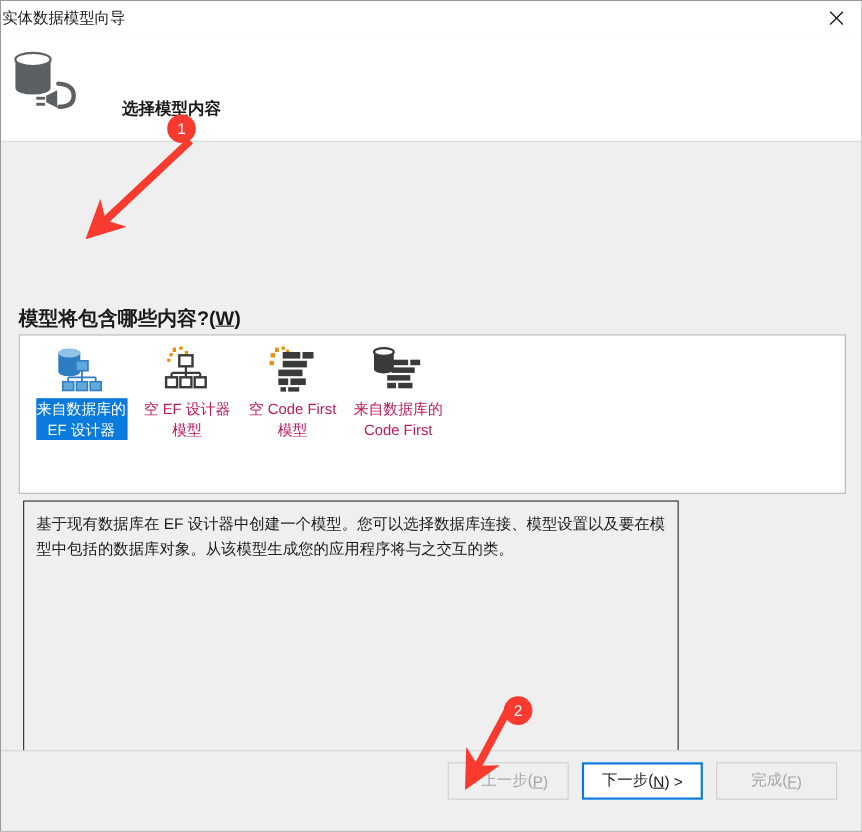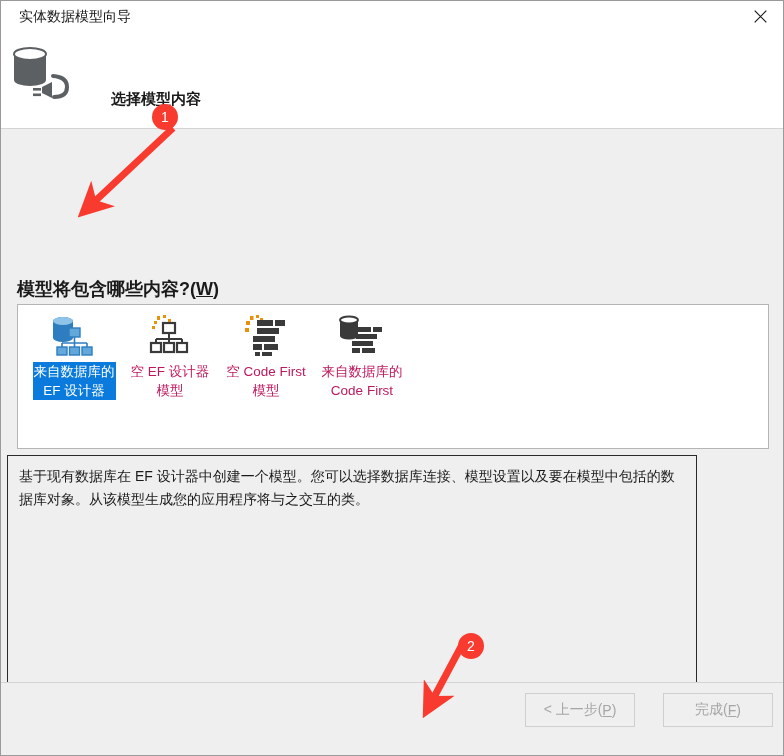--- a/index.html
+++ b/index.html
@@ -30,21 +30,21 @@
     height: 31px;
     background: #ffffff;
     display: flex;
     align-items: center;
     flex: 0 0 auto;
     position: relative;
   }
   .title-text {
     font-size: 14px;
     color: #1a1a1a;
-    padding-left: 18px;
+    padding-left: 1px;
     line-height: 31px;
     white-space: nowrap;
   }
   .close-btn {
     position: absolute;
     right: 0; top: 0;
     width: 46px;
     height: 31px;
     display: flex;
     align-items: center;
@@ -142,23 +142,23 @@
     white-space: pre-line;
   }
   .opt.selected .opt-label {
     background: #0a7bdc;
     color: #ffffff;
   }
 
   
   .descpanel {
     position: absolute;
-    left: 6px;
+    left: 20px;
     top: 326px;
-    width: 690px;
+    width: 596px;
     height: 245px;
     background: #efefef;
     border: 1px solid #2b2b2b;
     box-sizing: border-box;
     padding: 9px 11px;
   }
   .desc-text {
     font-size: 14px;
     line-height: 23px;
     color: #1a1a1a;
@@ -169,24 +169,24 @@
   .footer {
     position: absolute;
     left: 0; right: 0;
     bottom: 0;
     height: 72px;
     background: #efefef;
     border-top: 1px solid #d4d4d4;
   }
   .btnrow {
     position: absolute;
-    right: 10px;
+    right: 22px;
     top: 10px;
     display: flex;
-    gap: 28px;
+    gap: 12px;
   }
   .btn {
     width: 110px;
     height: 34px;
     font-size: 14px;
     font-family: "Liberation Sans", "DejaVu Sans", sans-serif;
     background: #efefef;
     border: 1px solid #adadad;
     color: #1a1a1a;
     display: flex;
@@ -359,20 +359,25 @@
 
     <div class="footer">
       <div class="btnrow">
 
         <div class="btn disabled">
             <span>&lt; 上一步(</span>
             <span class="accel">P</span>
             <span>)</span>
           </div>
 
+        <div class="btn focused">
+            <span>下一步(</span>
+            <span class="accel">N</span>
+            <span>) &gt;</span>
+          </div>
 
         <div class="btn disabled">
             <span>完成(</span>
             <span class="accel">F</span>
             <span>)</span>
           </div>
 
 
       </div>
     </div>

